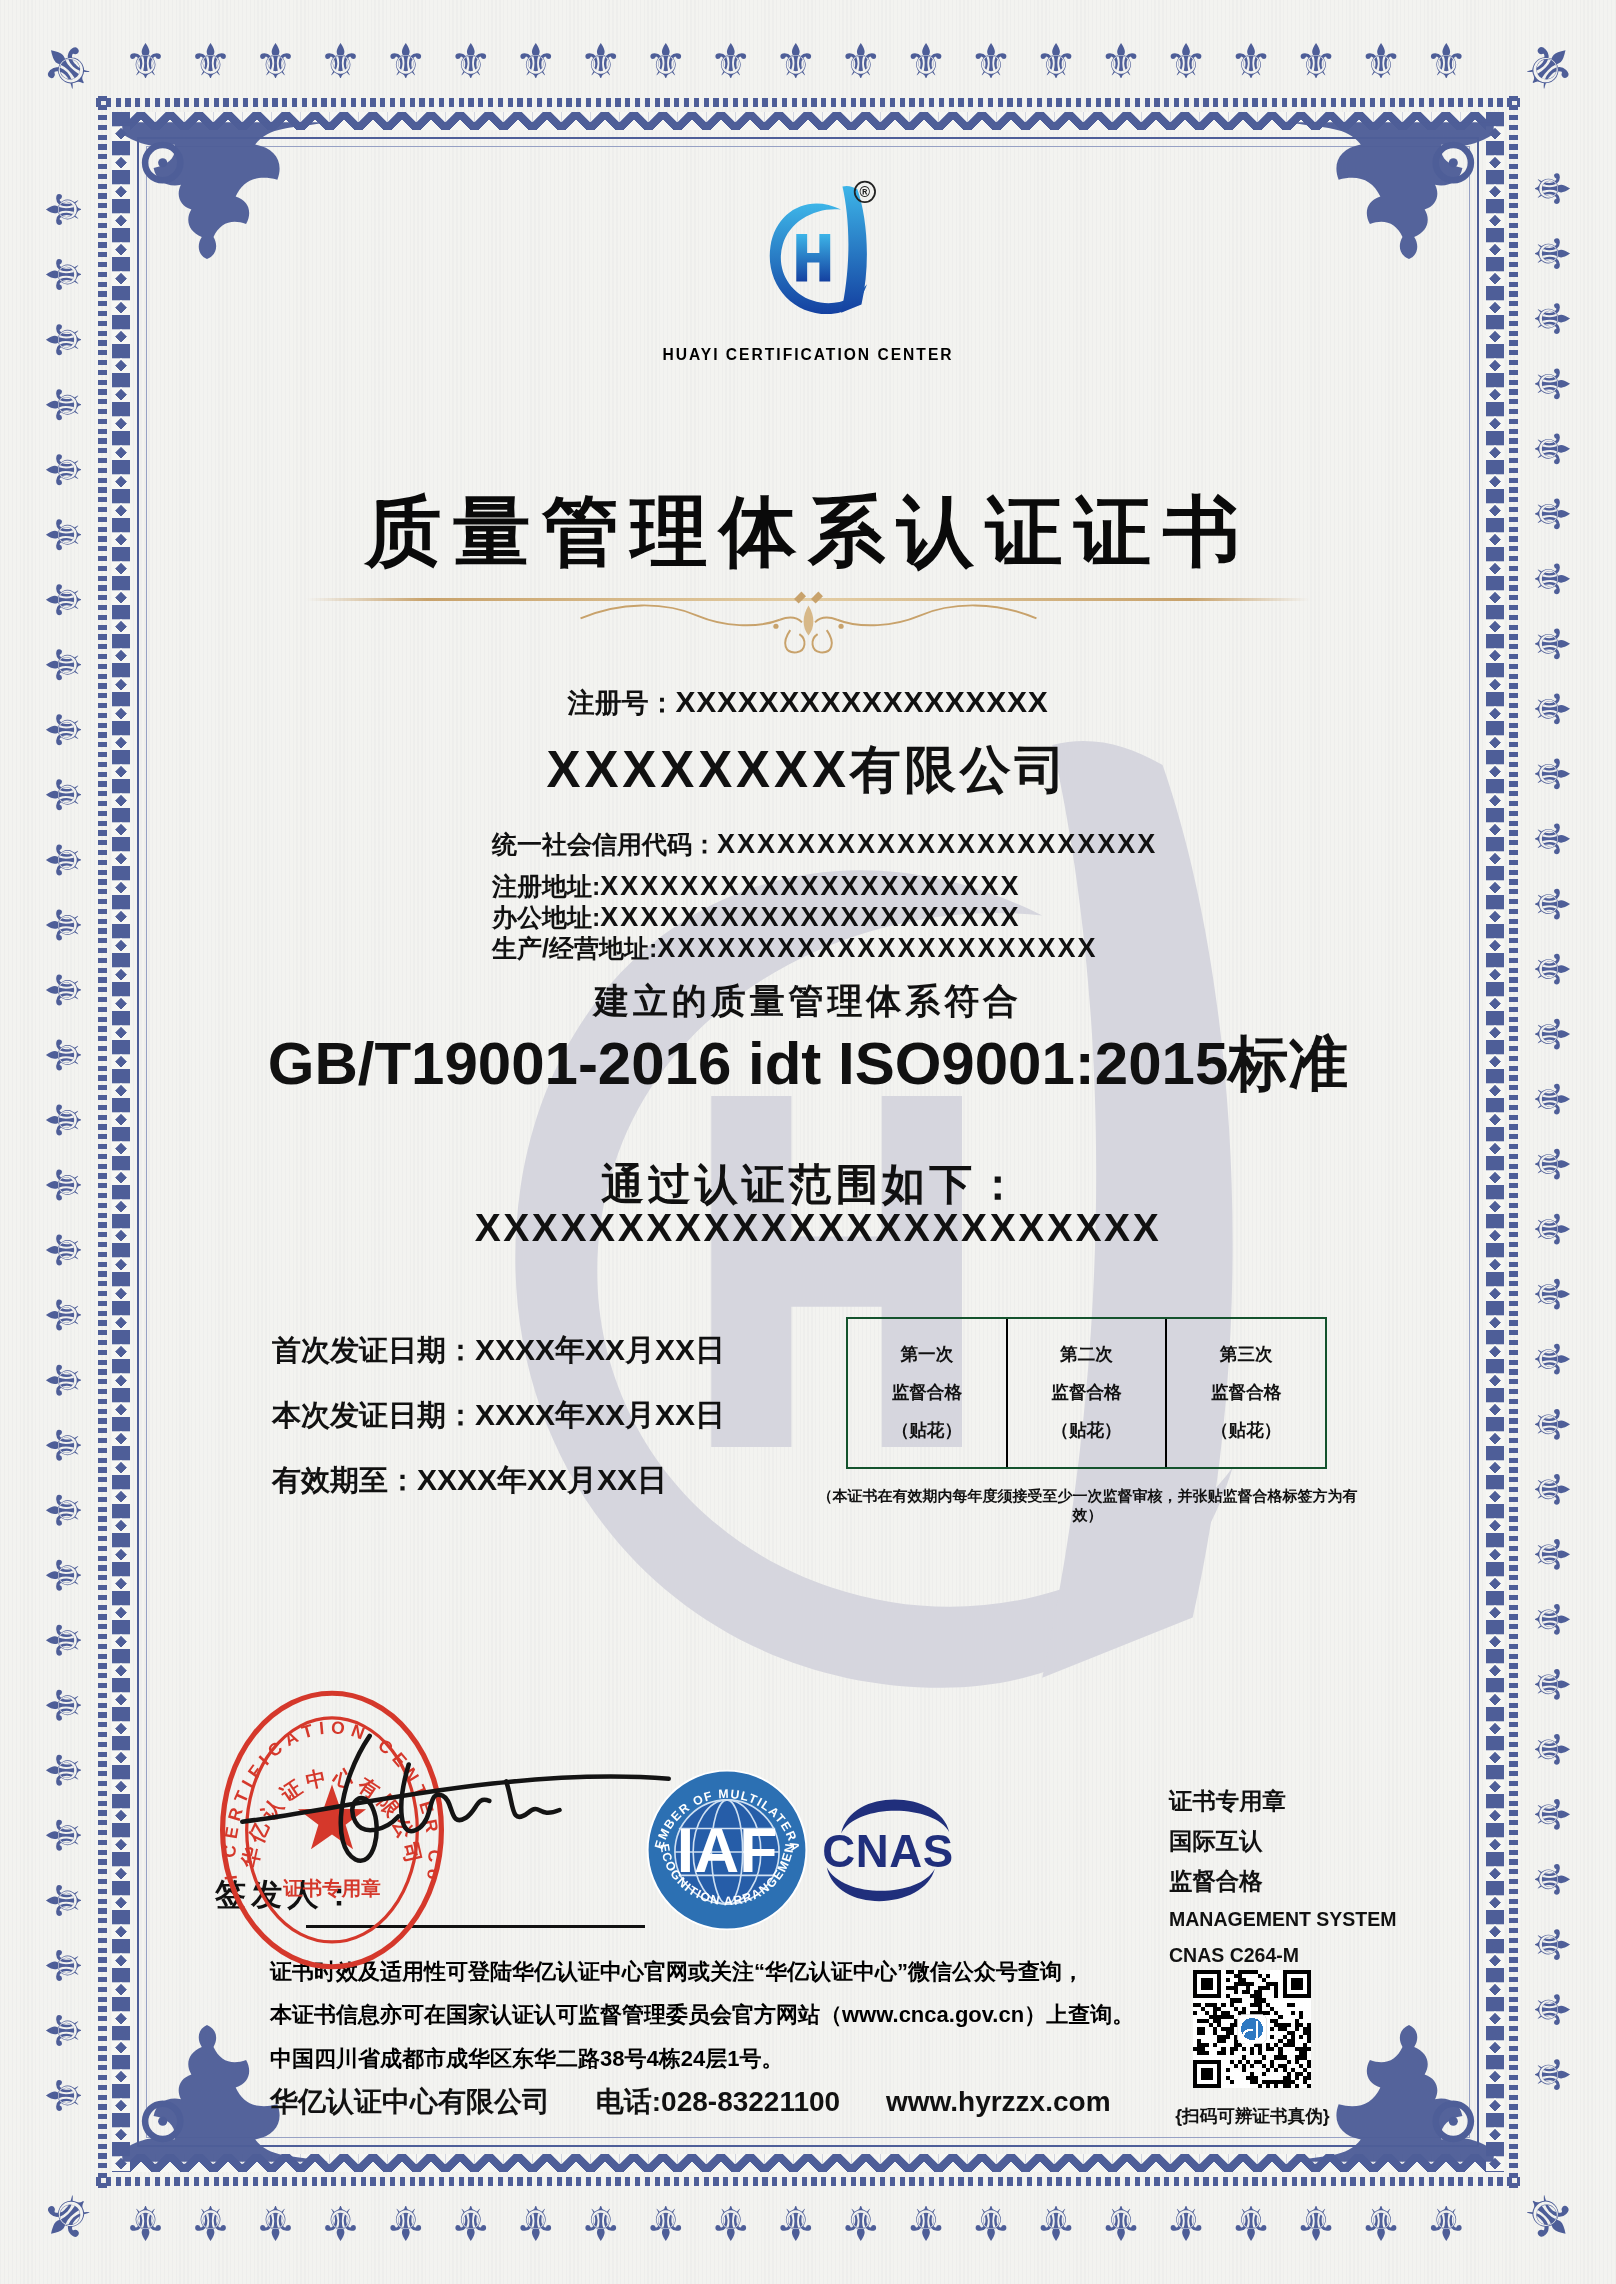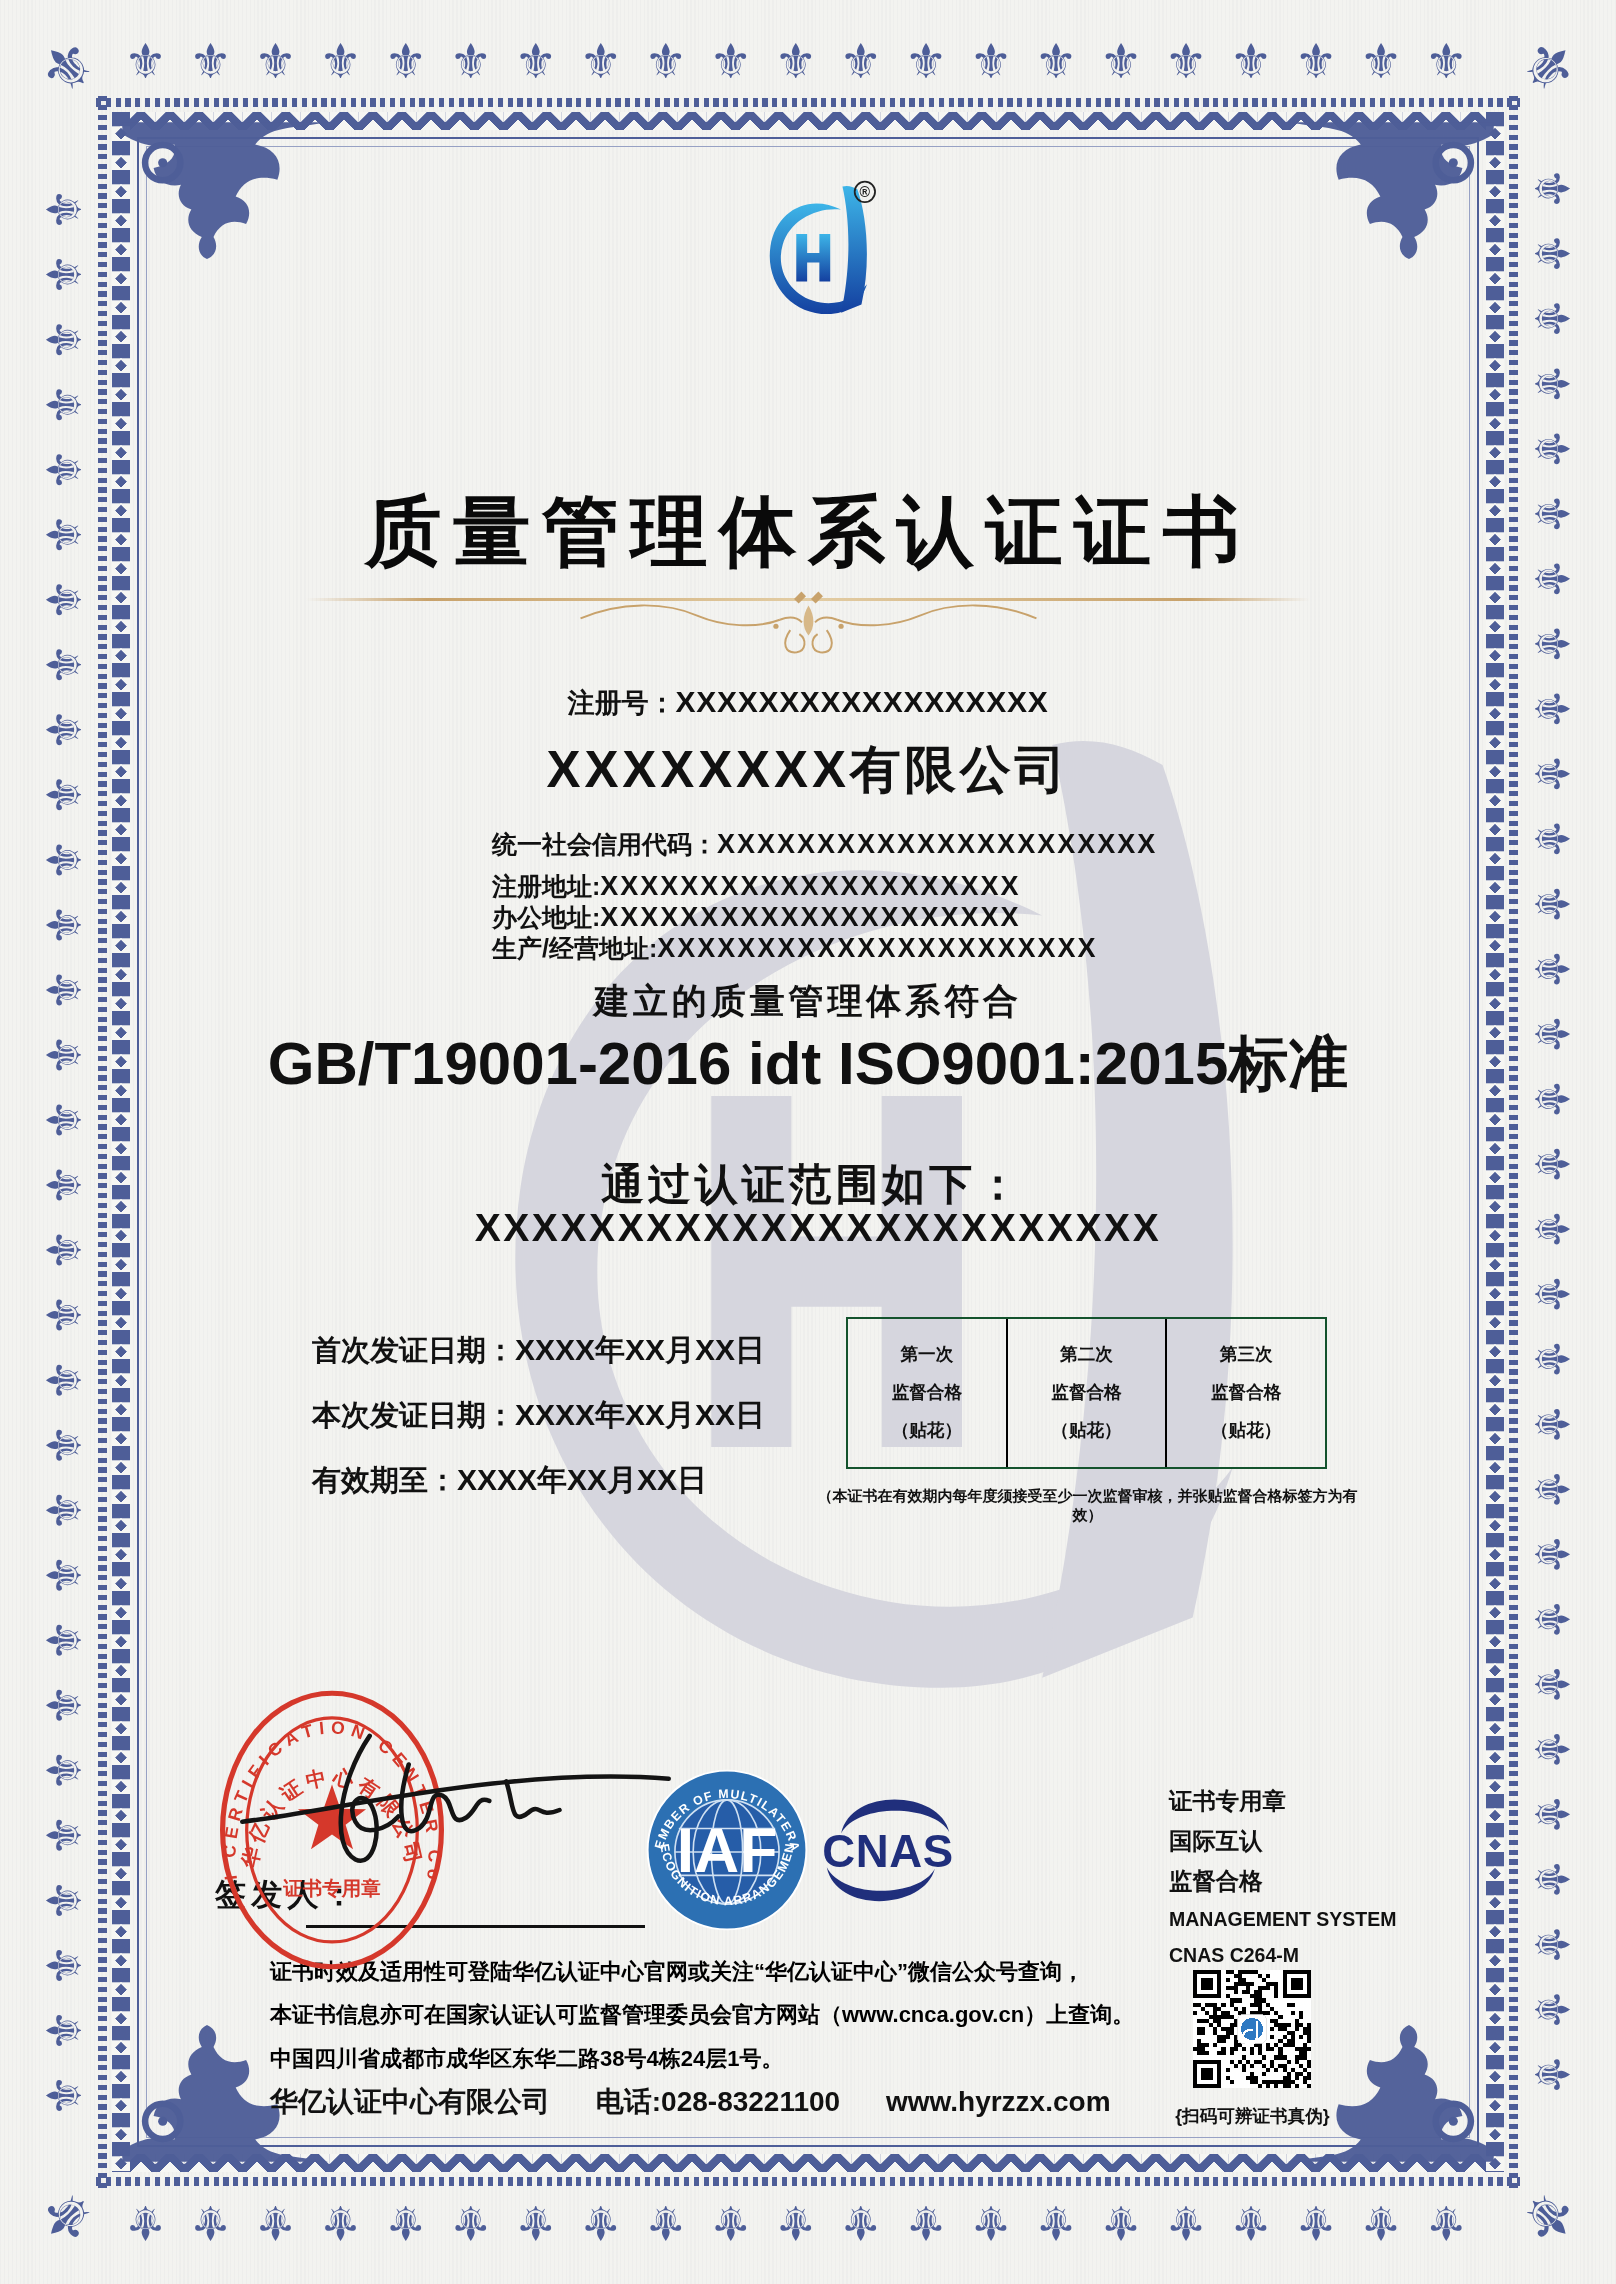--- a/index.html
+++ b/index.html
@@ -43,21 +43,21 @@
   .title{font-size:77px;font-weight:800;letter-spacing:11.7px;color:#0a0a0a;}
   .reg-line{font-size:27px;font-weight:700;}
   .reg-line .xv{font-size:30px;font-weight:600;letter-spacing:0.7px;}
   .company{font-size:51px;font-weight:800;letter-spacing:3.9px;}
   .field-line{font-size:25px;font-weight:700;white-space:nowrap;}
   .field-line .xv{font-size:27px;font-weight:600;letter-spacing:2px;}
   .compliance-intro{font-size:35px;font-weight:800;letter-spacing:3.9px;}
   .standard{font-size:60px;font-weight:800;letter-spacing:0px;}
   .scope-head{font-size:43px;font-weight:800;letter-spacing:3.9px;margin-left:8px;}
   .scope-val{font-size:39px;font-weight:600;letter-spacing:2.6px;padding-left:20px;}
-  .date-line{font-size:29px;font-weight:700;white-space:nowrap;margin-left:40px;}
+  .date-line{font-size:29px;font-weight:700;white-space:nowrap;}
   .date-line .xv{font-size:30px;}
   .sup-table{left:846px;top:1317px;width:477px;height:148px;display:flex;border:2px solid #14532d;z-index:1;}
   .sup-cell{flex:1;display:flex;flex-direction:column;align-items:center;justify-content:center;
     font-size:17.6px;font-weight:700;line-height:2.15;border-right:2px solid #000;}
   .sup-cell:last-child{border-right:none;}
   .sup-note{left:811px;top:1487px;width:553px;text-align:center;font-size:15px;font-weight:700;z-index:1;}
   .signer-label{font-size:31px;font-weight:700;letter-spacing:5.2px;z-index:1;}
   .signer-line{background:#111;height:2.6px;z-index:1;}
   .accr-cn{font-size:23.4px;font-weight:700;line-height:40px;}
   .accr-en{font-size:19.5px;font-weight:800;line-height:36px;}
@@ -138,20 +138,21 @@
 </svg>
 
 <div class="abs ctr z1" style="top:181px">
   <svg width="215" height="163" viewBox="0 0 200 240" style="overflow:visible">
     <use href="#chShape" fill="url(#gMain)"></use>
     <g>
       <circle cx="183" cy="16" r="15" fill="none" stroke="#222" stroke-width="2.6"></circle>
       <text x="183" y="24" text-anchor="middle" font-size="21" font-weight="700" fill="#222">®</text>
     </g>
   </svg>
+  <div class="brand-en">HUAYI CERTIFICATION CENTER</div>
 </div>
 
 <div class="abs ctr title z1" style="top:481px">质量管理体系认证证书</div>
 <div class="abs z1" style="left:306px;right:306px;top:598px;height:3.3px;
      background:linear-gradient(90deg,rgba(200,162,107,0) 0%,#c8a26b 12%,#e3cda4 50%,#c8a26b 88%,rgba(200,162,107,0) 100%)"></div>
 <svg class="abs z1" style="left:561px;top:587px" width="495" height="72" viewBox="0 0 760 110">
   <g fill="none" stroke="#c8a26b" stroke-width="3">
     <g id="halfFl">
       <path d="M30,48 C90,22 160,22 210,44 C248,60 300,64 336,50"></path>
       <path d="M336,50 C352,44 362,46 370,54"></path>

